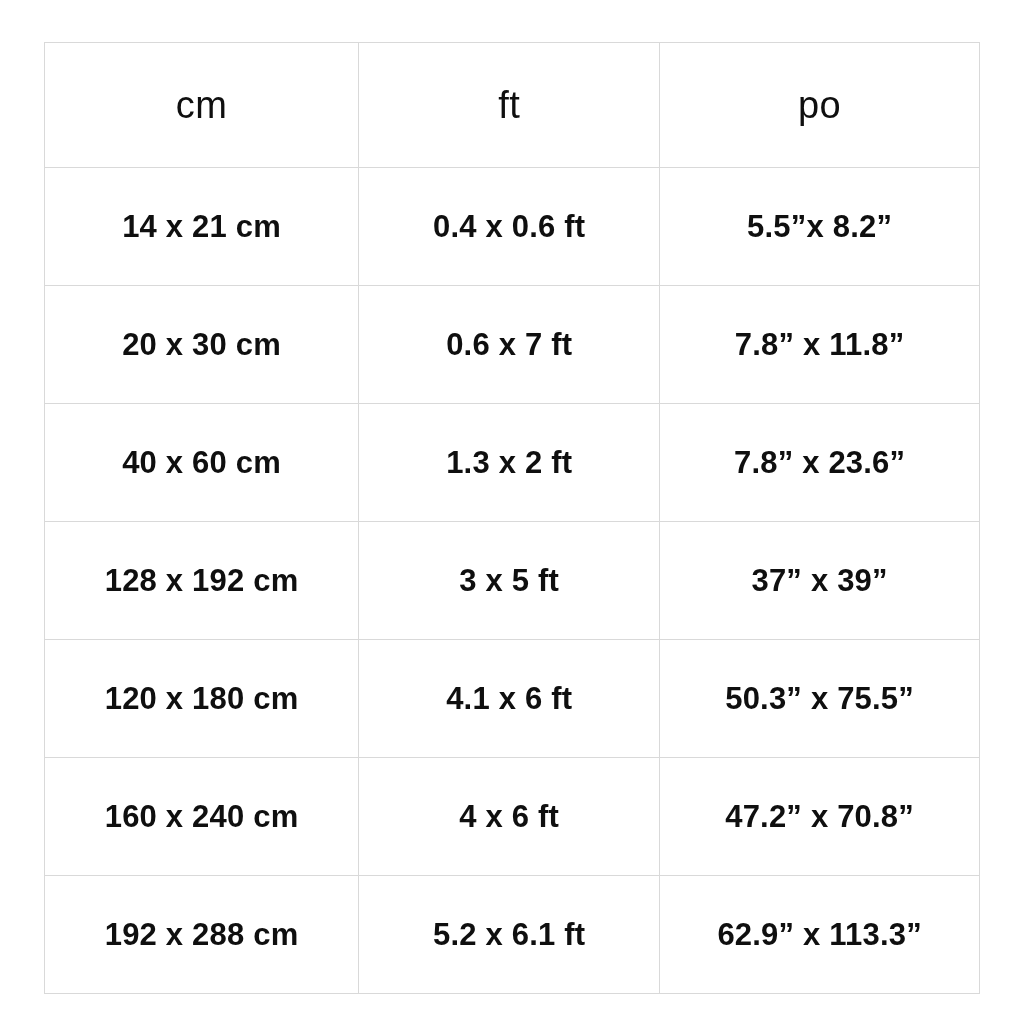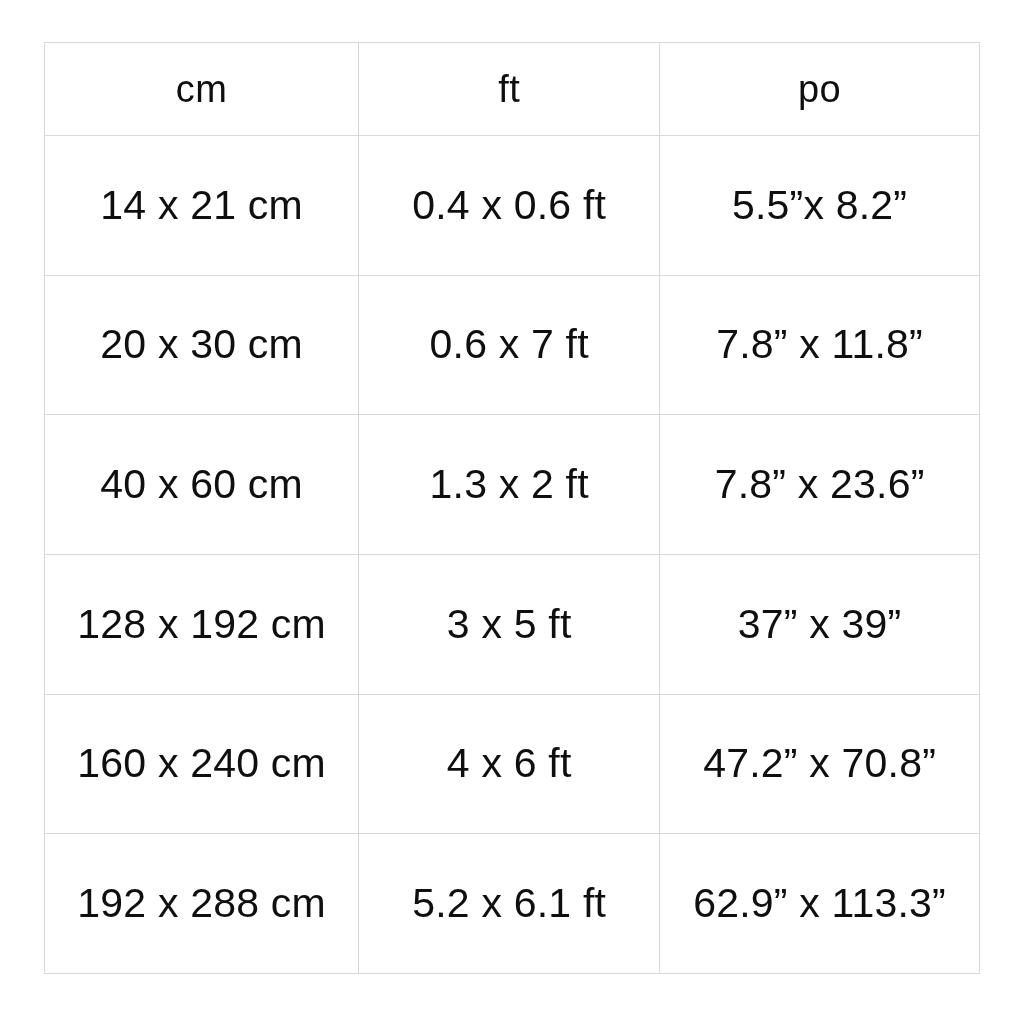--- a/index.html
+++ b/index.html
@@ -35,33 +35,34 @@
   }
   table.size-table col.col-cm { width: 33.6%; }
   table.size-table col.col-ft { width: 32.2%; }
   table.size-table col.col-po { width: 34.2%; }
 
   table.size-table th,
   table.size-table td {
     border: 1px solid #d9d9d9;
     text-align: center;
     vertical-align: middle;
-    padding: 0 4px;
+    padding: 16px 4px;
     font-weight: 400;
     white-space: nowrap;
   }
   table.size-table thead th {
     height: 92px;
     font-size: 38px;
     letter-spacing: 0.5px;
   }
   table.size-table tbody td {
     height: 85px;
-    font-size: 41px;
+    font-size: 31px;
     letter-spacing: 0.2px;
+    font-weight: bold;
   }
   
   table.size-table {
     border: 1px solid #d9d9d9;
   }
 </style>
 </head>
 <body>
 
 <div class="page">
@@ -94,20 +95,25 @@
           <td>40 x 60 cm</td>
           <td>1.3 x 2 ft</td>
           <td>7.8” x 23.6”</td>
         </tr>
         <tr>
           <td>128 x 192 cm</td>
           <td>3 x 5 ft</td>
           <td>37” x 39”</td>
         </tr>
         <tr>
+          <td>120 x 180 cm</td>
+          <td>4.1 x 6 ft</td>
+          <td>50.3” x 75.5”</td>
+        </tr>
+        <tr>
           <td>160 x 240 cm</td>
           <td>4 x 6 ft</td>
           <td>47.2” x 70.8”</td>
         </tr>
         <tr>
           <td>192 x 288 cm</td>
           <td>5.2 x 6.1 ft</td>
           <td>62.9” x 113.3”</td>
         </tr>
       </tbody>

